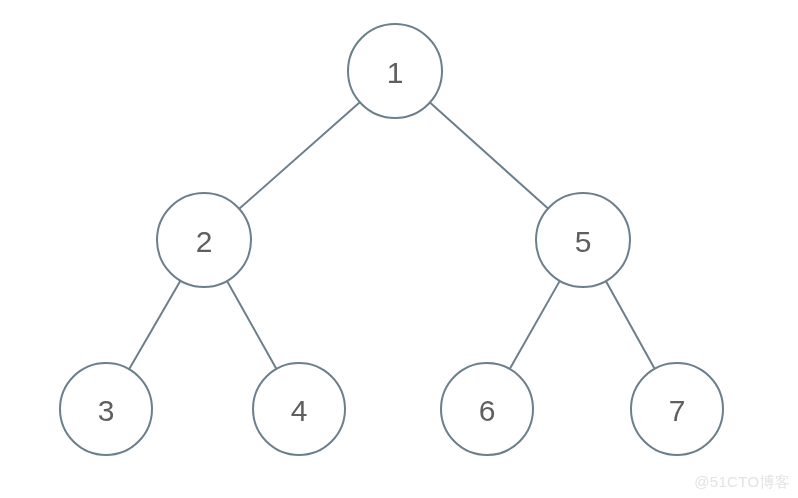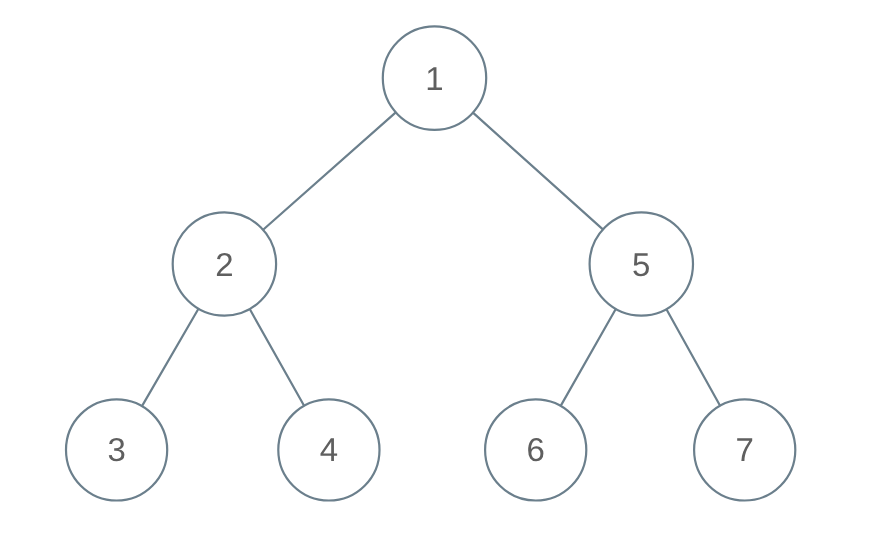--- a/index.html
+++ b/index.html
@@ -89,13 +89,14 @@
         <g>
           <circle class="tree-node-circle" cx="487" cy="409" r="46" fill="#ffffff" stroke="#6b7f8c" stroke-width="2"></circle>
           <text class="tree-node-label" x="487" y="410" font-size="30" fill="#5f5f5f">6</text>
         </g>
         <g>
           <circle class="tree-node-circle" cx="677" cy="409" r="46" fill="#ffffff" stroke="#6b7f8c" stroke-width="2"></circle>
           <text class="tree-node-label" x="677" y="410" font-size="30" fill="#5f5f5f">7</text>
         </g>
       </g>
   </svg>
+  <div class="watermark">@51CTO博客</div>
 </div>
 
 </body></html>

